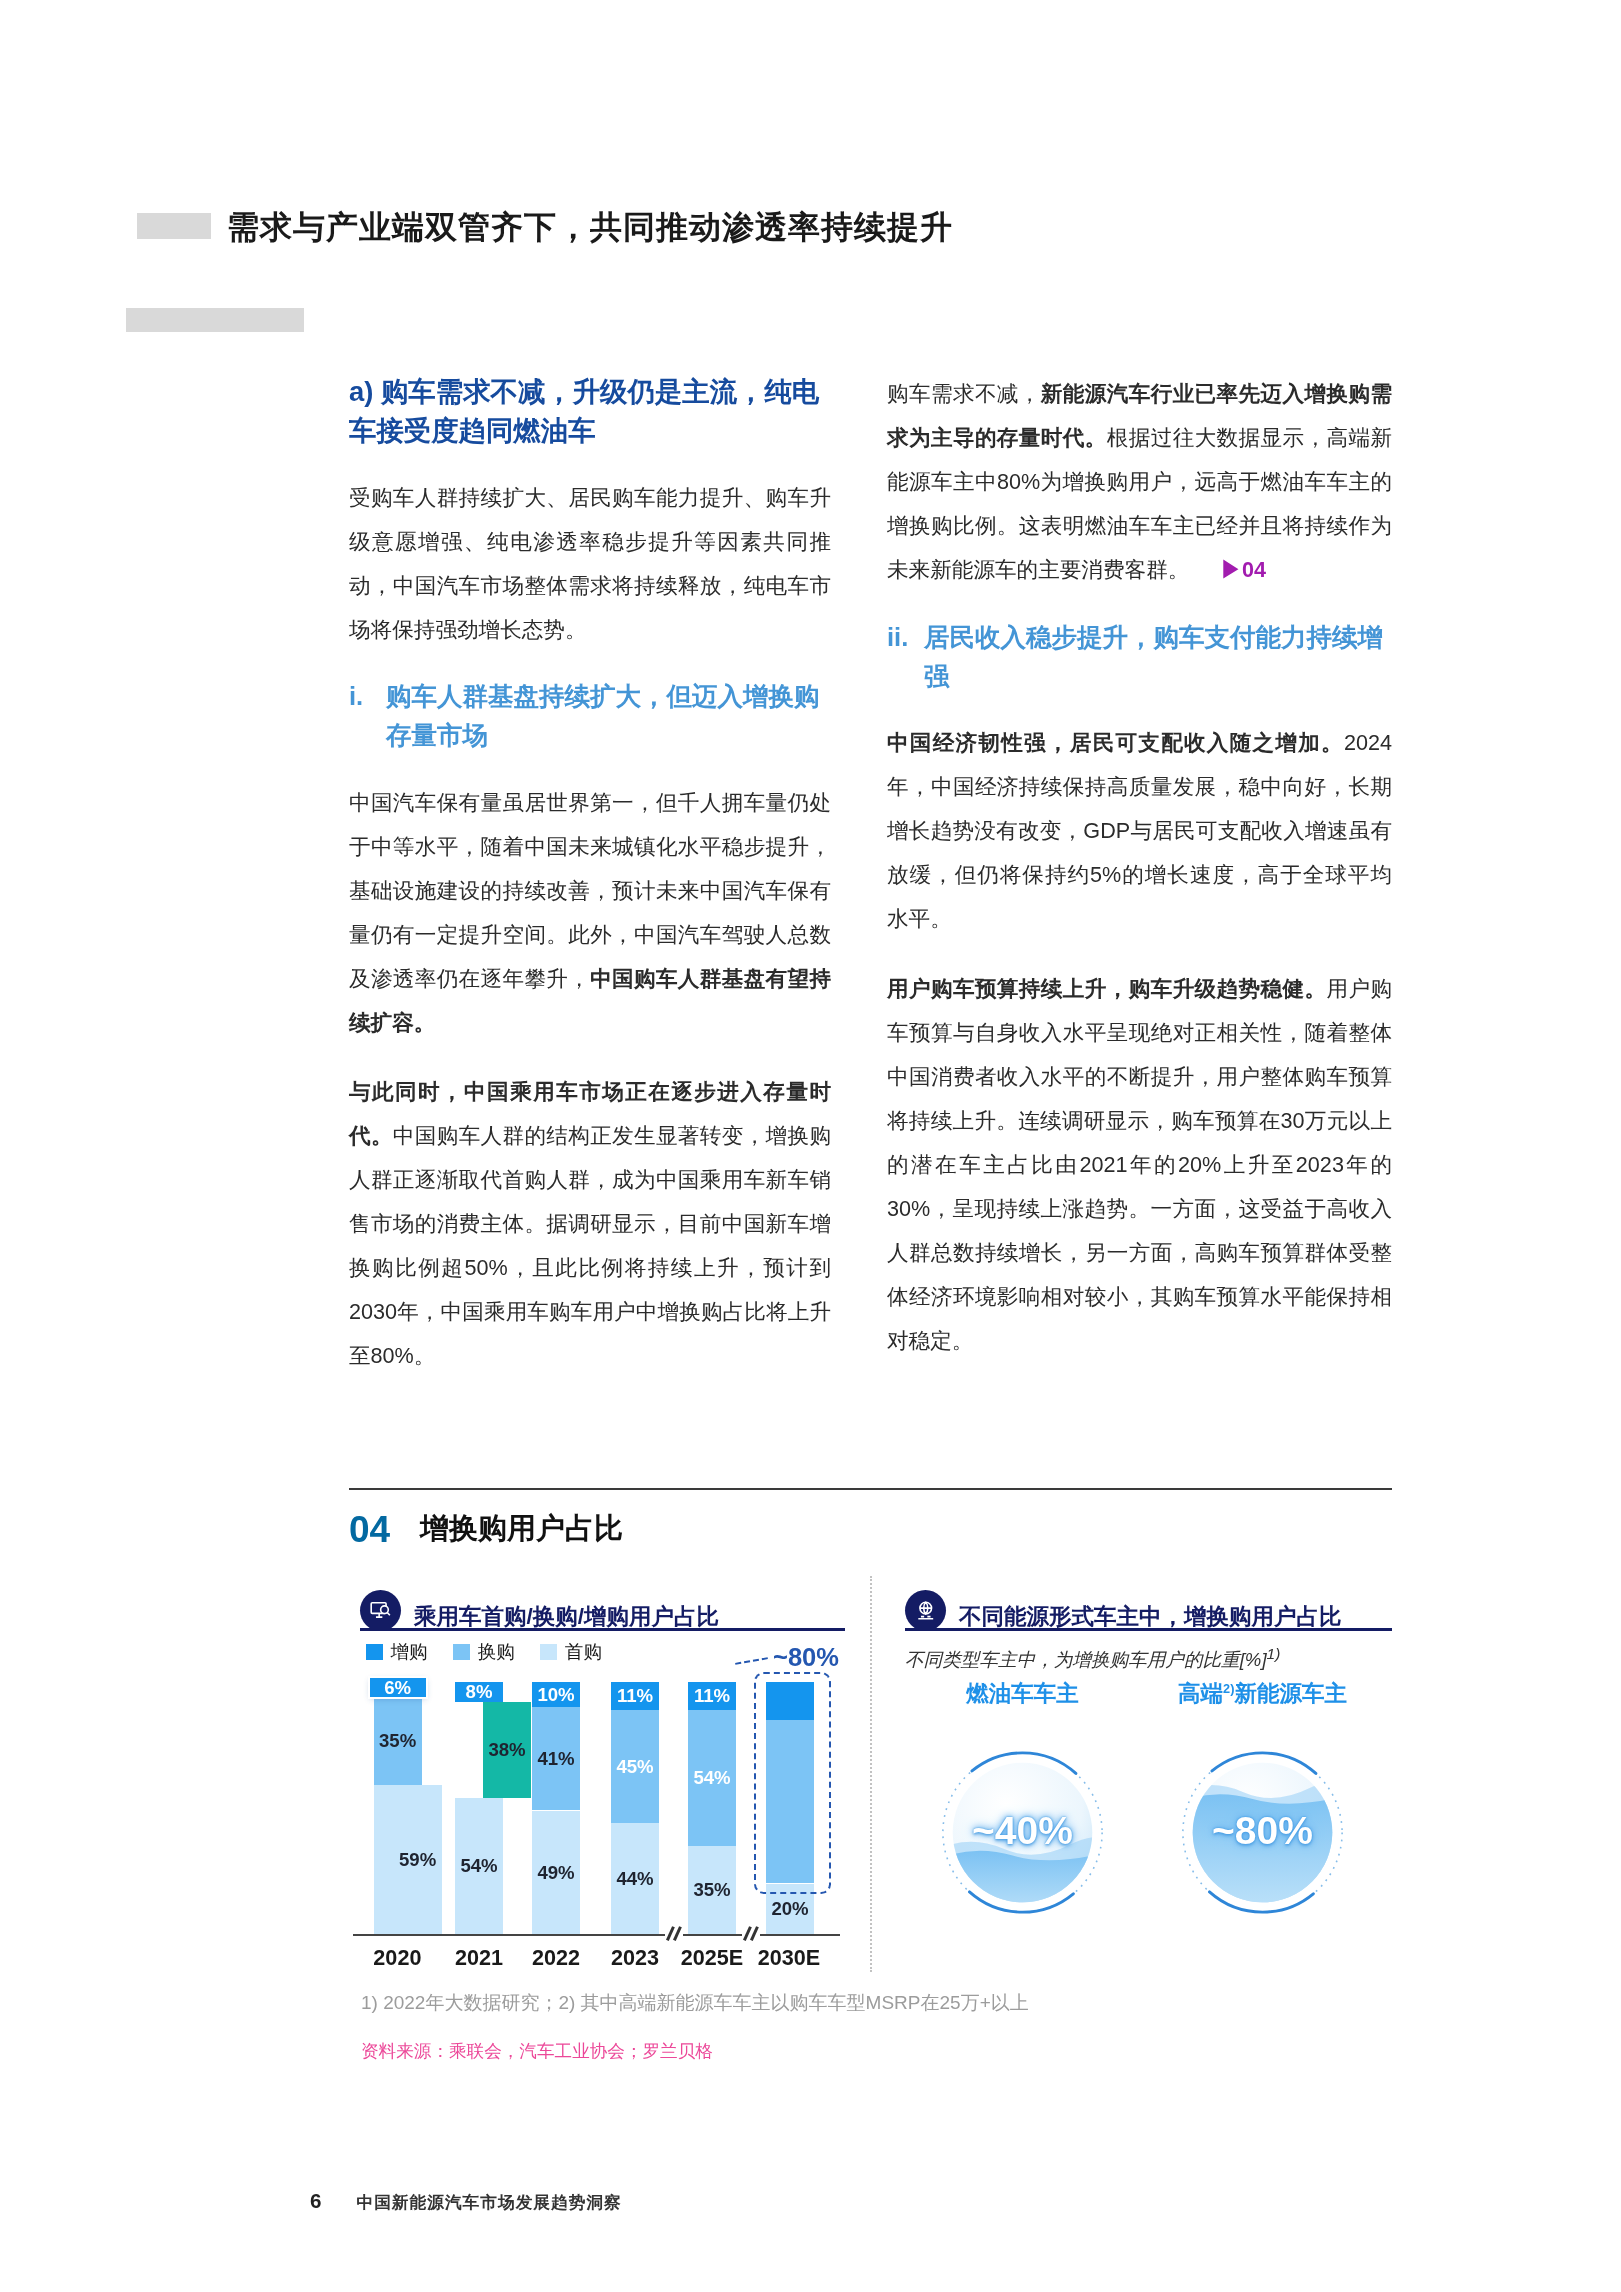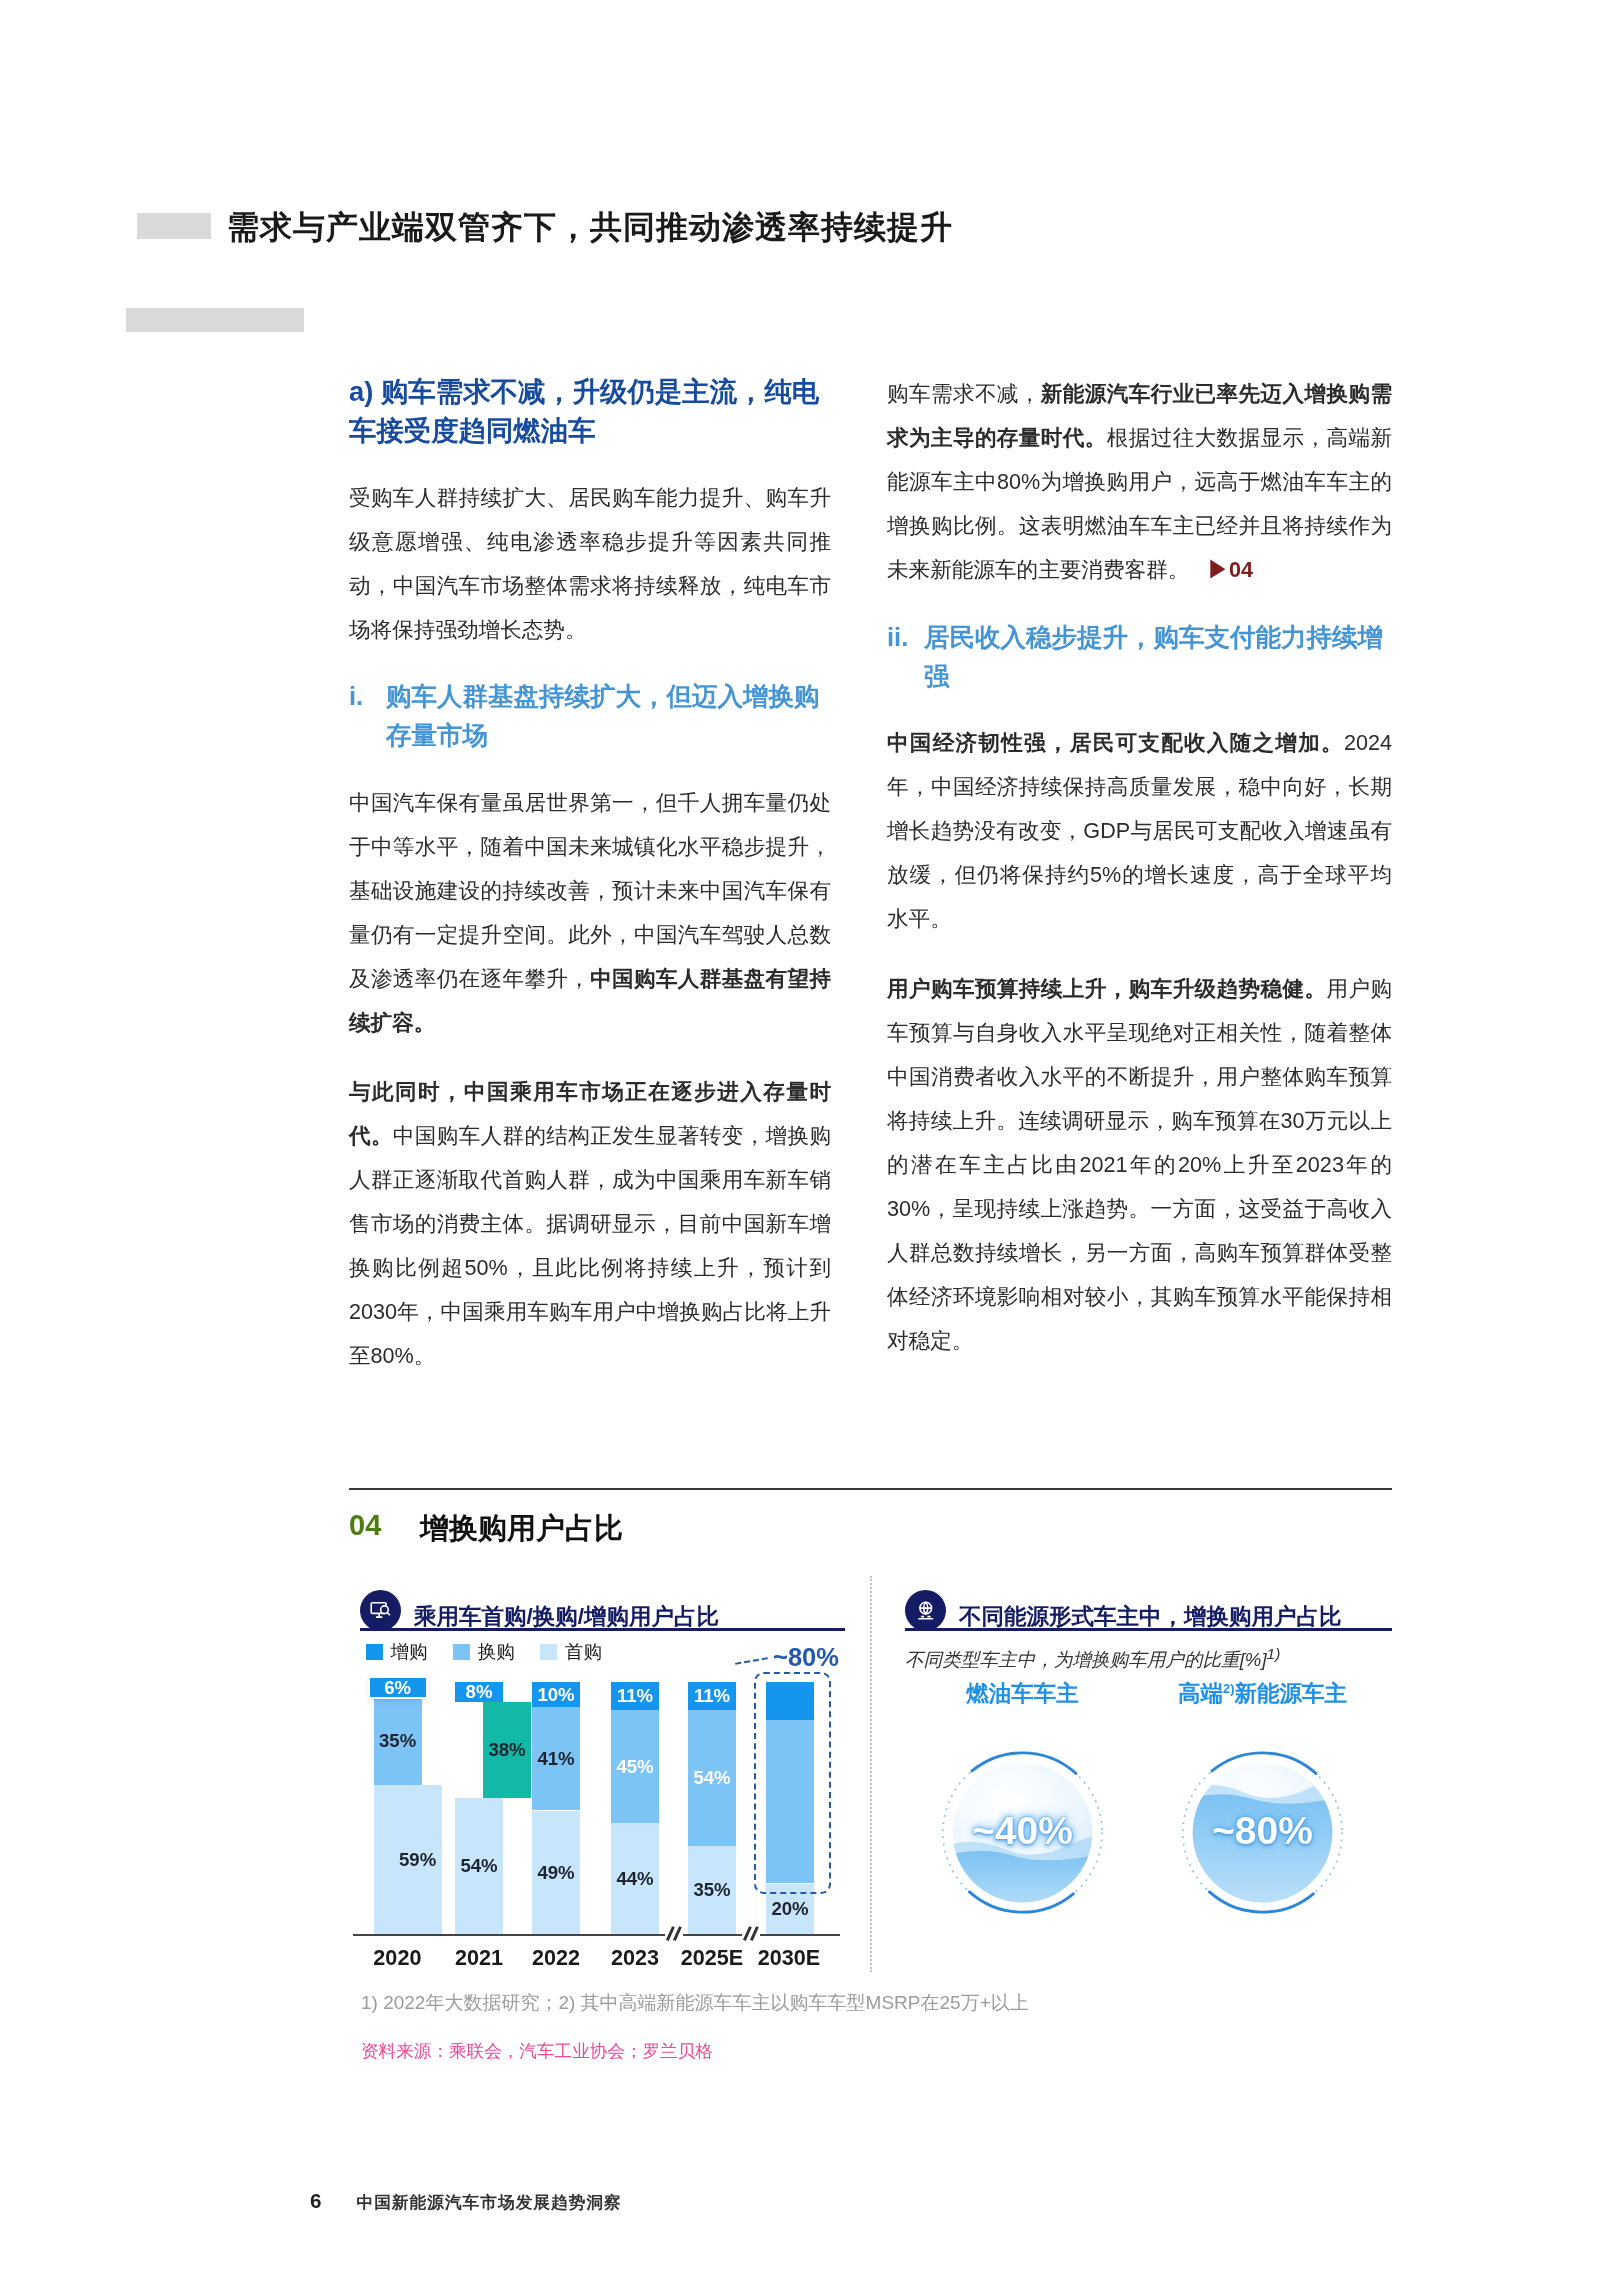--- a/index.html
+++ b/index.html
@@ -19,25 +19,25 @@
        text-align:justify;color:#2b2b2b;}
   .col-left{left:349px;width:482px;}
   .col-right{left:887px;width:505px;}
   .col .h2{font-size:27.4px;line-height:39px;color:#164b9e;font-weight:700;
            margin:0 0 25.5px 0;text-align:left;}
   .col .h3{display:flex;font-size:25.5px;line-height:39px;color:#4495d6;
            font-weight:700;margin:25.5px 0 25.5px 0;text-align:left;}
   .col .h3 .mk{flex:0 0 37px;}
   .col p{margin:0 0 25.5px 0;}
   .b{font-weight:700;}
-  .accent{color:#7f1d1d;font-weight:700;margin-left:18px;white-space:nowrap;}
+  .accent{color:#a21caf;font-weight:700;margin-left:31px;white-space:nowrap;}
 
   
   .ex-divider{position:absolute;left:349px;top:1488px;width:1043px;height:2px;background:#3a3a3a;}
-  .ex-num{position:absolute;left:349px;top:1509px;font-size:29px;font-weight:700;color:#4d7c0f;}
+  .ex-num{position:absolute;left:349px;top:1509px;font-size:37px;font-weight:700;color:#0369a1;}
   .ex-title{position:absolute;left:420px;top:1509px;font-size:29px;font-weight:700;color:#111;}
 
   .chart-icon{position:absolute;width:41px;height:41px;border-radius:50%;background:#141c64;
               display:flex;align-items:center;justify-content:center;}
   .chart-icon.left{left:360px;top:1590px;}
   .chart-icon.right{left:905px;top:1590px;}
   .chart-title{position:absolute;font-size:22.5px;font-weight:700;color:#141c64;white-space:nowrap;}
   .chart-title.left{left:414px;top:1601px;}
   .chart-title.right{left:959px;top:1601px;}
   .c-underline{position:absolute;height:2.9px;background:#141c64;top:1628px;}

